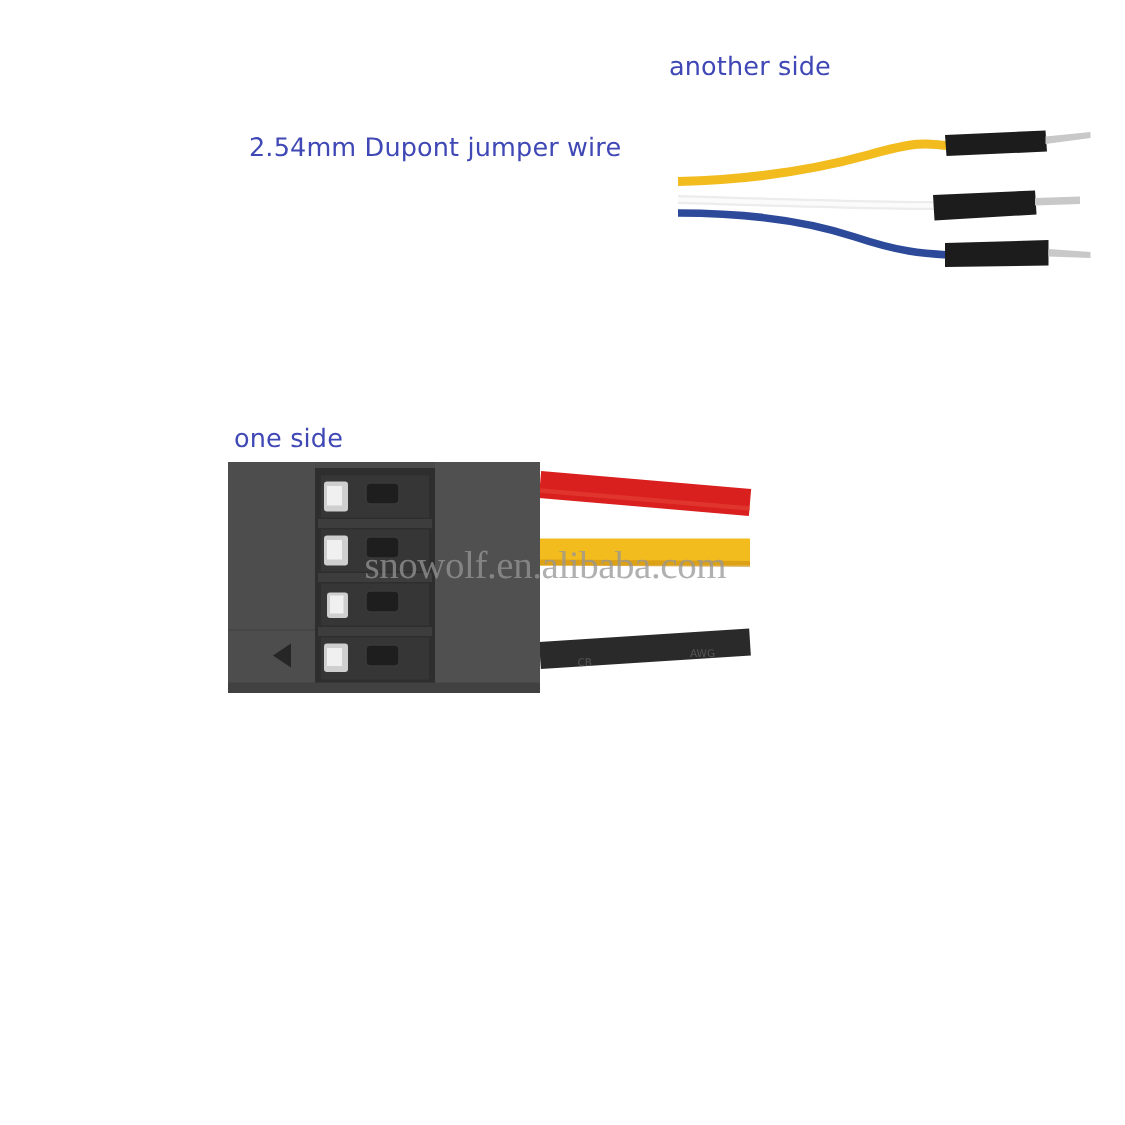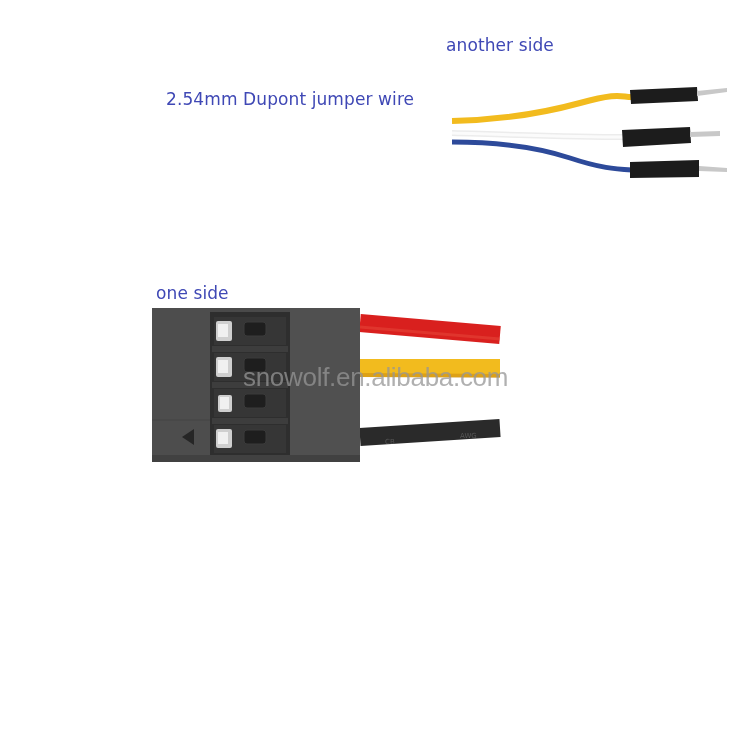--- a/index.html
+++ b/index.html
@@ -12,21 +12,21 @@
       white-space: nowrap;
       letter-spacing: 0.1px;
     }
     #title-label { left: 146px; top: 89px; margin-left: 20px; }
     #another-label { left: 446px; top: 35px; }
     #one-label { left: 156px; top: 259px; margin-top: 24px; }
     svg.art { position: absolute; left: 0; top: 0; }
     .watermark {
       position: absolute;
       left: 243px; top: 362px;
-      font-family: Liberation Sans, sans-serif;
+      font-family: Liberation Serif, serif;
       font-size: 26px;
       color: rgba(150,150,150,0.75);
       letter-spacing: -0.3px;
       white-space: nowrap;
     }
   </style>
 </head>
 <body>
 
 <div id="title-label" class="label">2.54mm  Dupont jumper wire</div>

